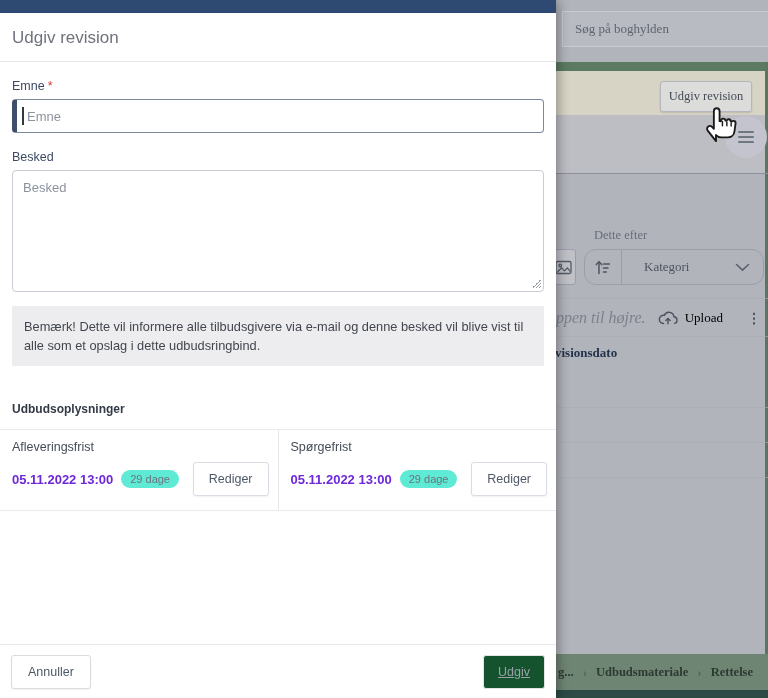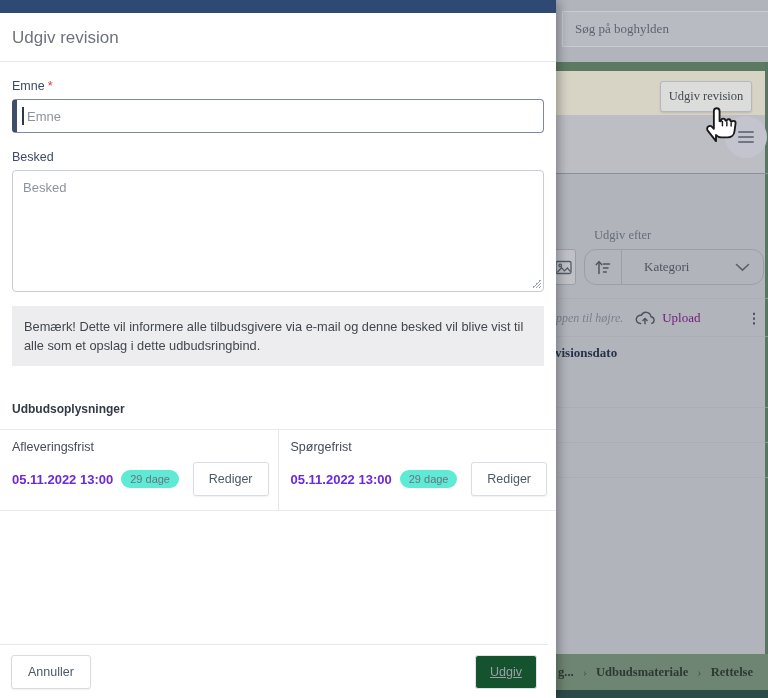--- a/index.html
+++ b/index.html
@@ -27,23 +27,23 @@
   .sort-label{position:absolute;left:38px;top:228px;font-size:12.5px;color:#666d79;}
   .icon-btn-img{position:absolute;left:-18px;top:249px;width:38px;height:36px;background:#bfc1c7;
     border:1px solid #999fa9;border-radius:3px;display:flex;align-items:center;justify-content:flex-end;padding-right:3px;box-sizing:border-box;}
   .sort-control{position:absolute;left:28px;top:249px;width:180px;height:36px;border:1px solid #999fa9;
     border-radius:12px;display:flex;align-items:center;box-sizing:border-box;}
   .sort-seg{width:36px;height:100%;border-right:1px solid #999fa9;display:flex;align-items:center;justify-content:center;}
   .sort-value{flex:1;font-size:13px;color:#4e5560;padding-left:22px;}
   .sort-chevron{padding-right:13px;display:flex;align-items:center;}
 
   .hint-row{position:absolute;left:0;top:302px;width:100%;height:32px;display:flex;align-items:center;}
-  .hint-text{font-style:italic;font-size:12px;color:#7b818c;white-space:nowrap;text-align:right;}
+  .hint-text{font-style:italic;font-size:16px;color:#7b818c;white-space:nowrap;text-align:right;}
   .upload-btn{display:flex;align-items:center;gap:7px;background:none;border:none;font-family:inherit;
-    font-size:13px;color:#701a75;margin-left:12px;padding:0;}
+    font-size:13px;color:#000000;margin-left:12px;padding:0;}
   .dots-btn{margin-left:auto;margin-right:8px;background:none;border:none;color:#4e555f;font-size:14px;
     font-weight:bold;line-height:1;padding:2px 4px;}
   .dots-btn::before{content:"\22EE";}
   .col-header{position:absolute;left:-1px;top:345px;font-size:13px;font-weight:bold;color:#24334c;white-space:nowrap;}
 
   .crumb-bar{position:absolute;left:0;top:654px;width:100%;height:36px;background:#6f8573;
     display:flex;align-items:center;gap:9px;padding-left:2px;box-sizing:border-box;overflow:hidden;}
   .crumb{font-size:12.5px;font-weight:600;color:#2c3a32;white-space:nowrap;}
   .crumb-sep{color:#46584b;font-size:13px;}
   .crumb-sep::before{content:"\203A";}
@@ -73,21 +73,21 @@
   .section-h{margin-top:36px;font-size:12px;font-weight:bold;color:#333a46;}
   .deadlines{display:flex;border-top:1px solid #e8eaee;border-bottom:1px solid #e8eaee;margin:13px -12px 0;}
   .dl-cell{flex:1;padding:10px 9px 14px 12px;box-sizing:border-box;}
   .dl-cell + .dl-cell{border-left:1px solid #e4e6ea;}
   .dl-label{font-size:12.5px;color:#454c58;}
   .dl-row{display:flex;align-items:center;margin-top:8px;}
   .dl-value{font-size:13px;font-weight:bold;color:#6d28d9;white-space:nowrap;}
   .badge{margin-left:8px;background:#5eead4;color:#6b7380;font-size:11px;padding:3px 9px;border-radius:10px;white-space:nowrap;}
   .btn-rediger{margin-left:auto;background:#fff;border:1px solid #dadde3;border-radius:3px;padding:9px 15px;
     font-size:12.5px;color:#4e5967;font-family:inherit;box-shadow:0 1px 2px rgba(0,0,0,.06);}
-  .m-footer{position:absolute;left:0;right:8px;bottom:0;height:54px;border-top:1px solid #e6e8ec;background:#fff;
+  .m-footer{position:absolute;left:0;right:0;bottom:0;height:54px;border-top:1px solid #e6e8ec;background:#fff;
     display:flex;align-items:center;padding:0 11px;box-sizing:border-box;}
   .btn-annuller{background:#fff;border:1px solid #d8dbe0;border-radius:3px;padding:9px 16px;
     font-size:12.5px;color:#4e5967;font-family:inherit;box-shadow:0 1px 2px rgba(0,0,0,.06);}
   .btn-udgiv{margin-left:auto;background:#14532d;border:1px solid #e2e3e6;border-radius:3px;padding:9px 14px;
     font-size:12.5px;color:#9aa0a9;font-family:inherit;text-decoration:underline;}
 
   .cursor{position:absolute;left:698px;top:102px;width:40px;height:44px;z-index:50;pointer-events:none;}
 </style>
 </head>
 <body>
@@ -114,21 +114,21 @@
           <line x1="3" y1="3" x2="17" y2="3"></line>
               <line x1="3" y1="8" x2="17" y2="8"></line>
               <line x1="3" y1="13" x2="17" y2="13"></line>
         </g>
           </svg>
       </span>
     </button>
 
     <div class="hline" style="top:173px;"></div>
 
-    <div class="sort-label">Udgiv efter</div>
+    <div class="sort-label">Dette efter</div>
 
     <button class="icon-btn-img">
       <span style="display:flex;">
         <svg width="17" height="15" viewBox="0 0 17 15" fill="none" stroke="#555c66" stroke-width="1.3">
           <rect x="1" y="1.5" width="15" height="12" rx="1.5"></rect>
           <circle cx="5.2" cy="5.4" r="1.3"></circle>
           <path d="M2.5 12l4-4.2 3 3.1 2.8-2.9 3.2 3.6"></path>
         </svg>
       </span>
     </button>

